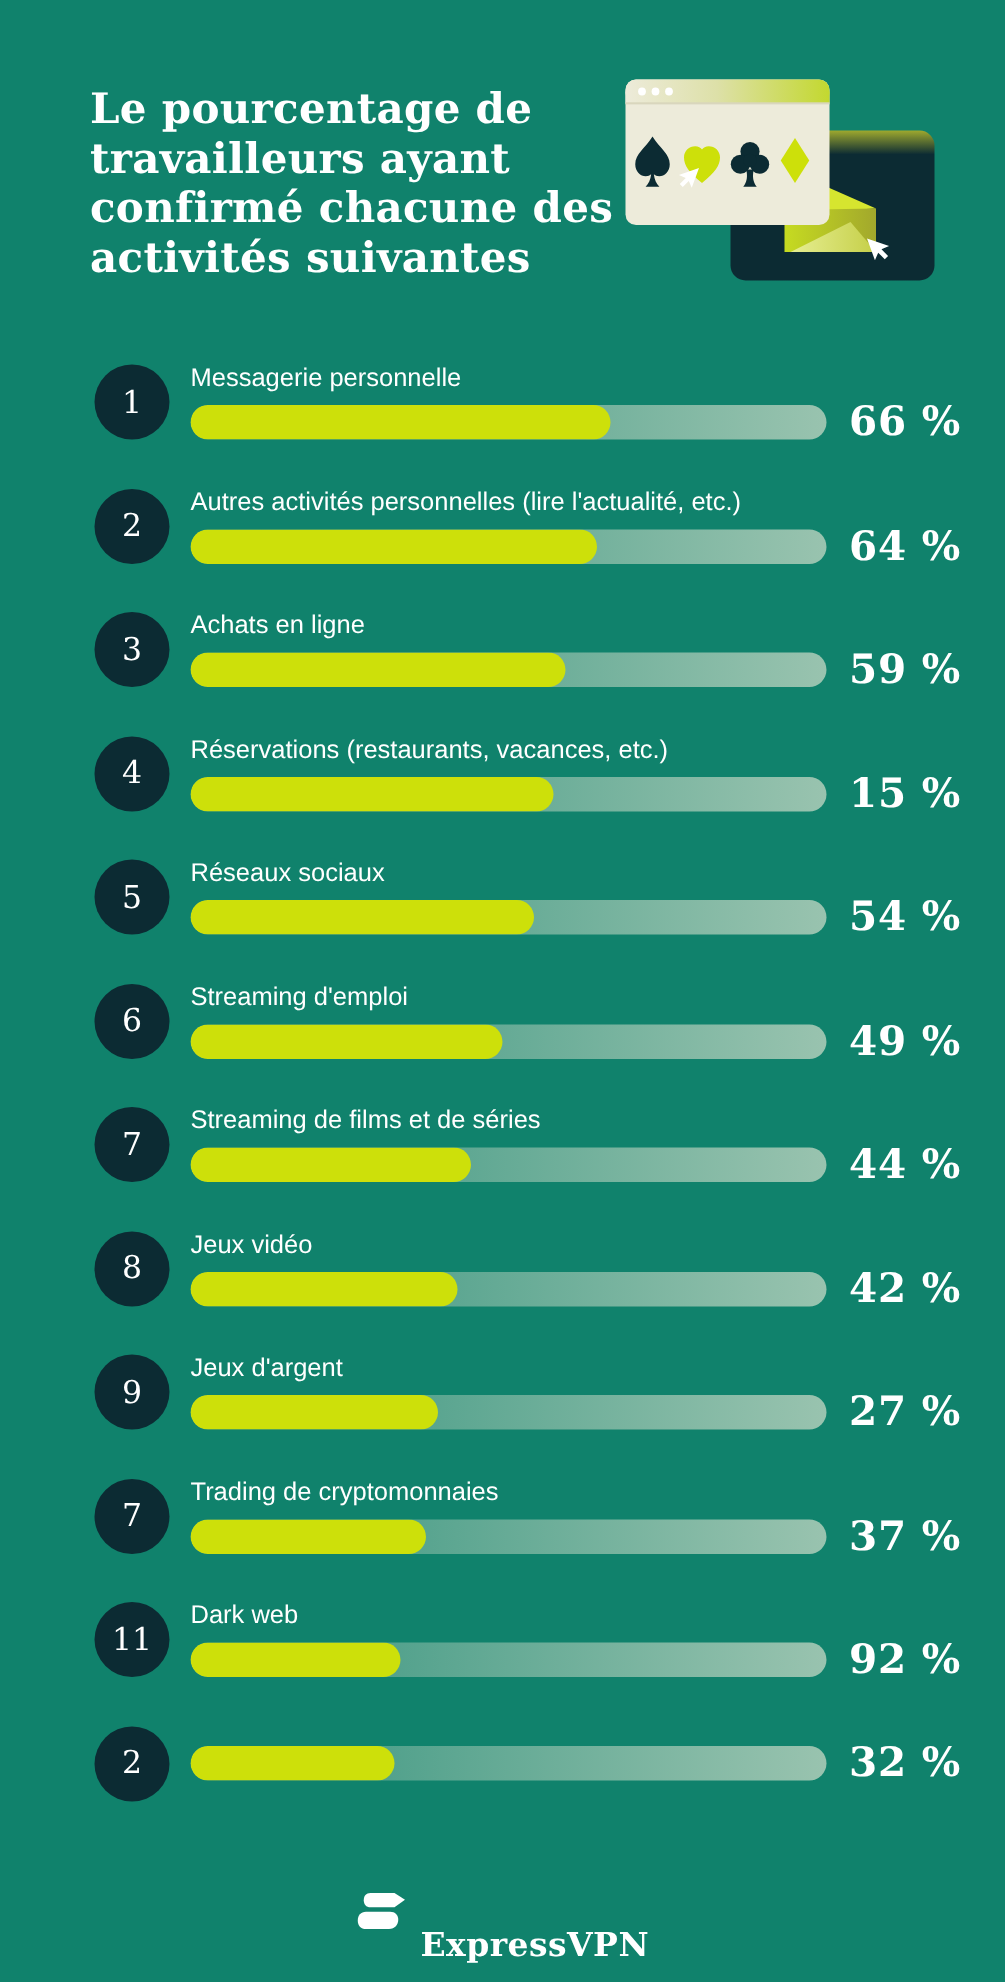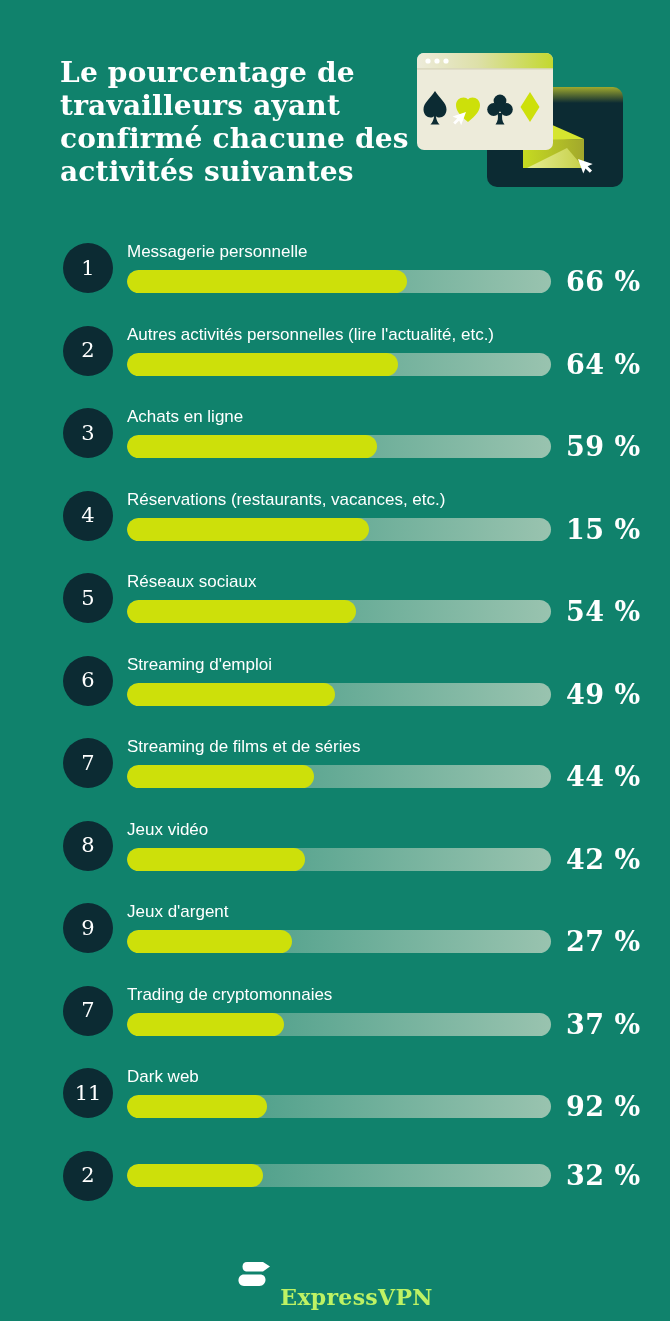--- a/index.html
+++ b/index.html
@@ -111,21 +111,21 @@
     position: absolute;
     left: 0;
     top: 1238px;
     width: 670px;
     display: flex;
     align-items: center;
     justify-content: center;
     gap: 9px;
   }
   .brand-text {
-    color: #bef264;
+    color: #ffffff;
     font-family: "DejaVu Serif", serif;
     font-weight: 600;
     font-size: 22px;
     letter-spacing: 0.3px;
     margin-top: 46px;
   }
 </style>
 </head>
 <body style="background: rgb(16, 130, 108);">
 

